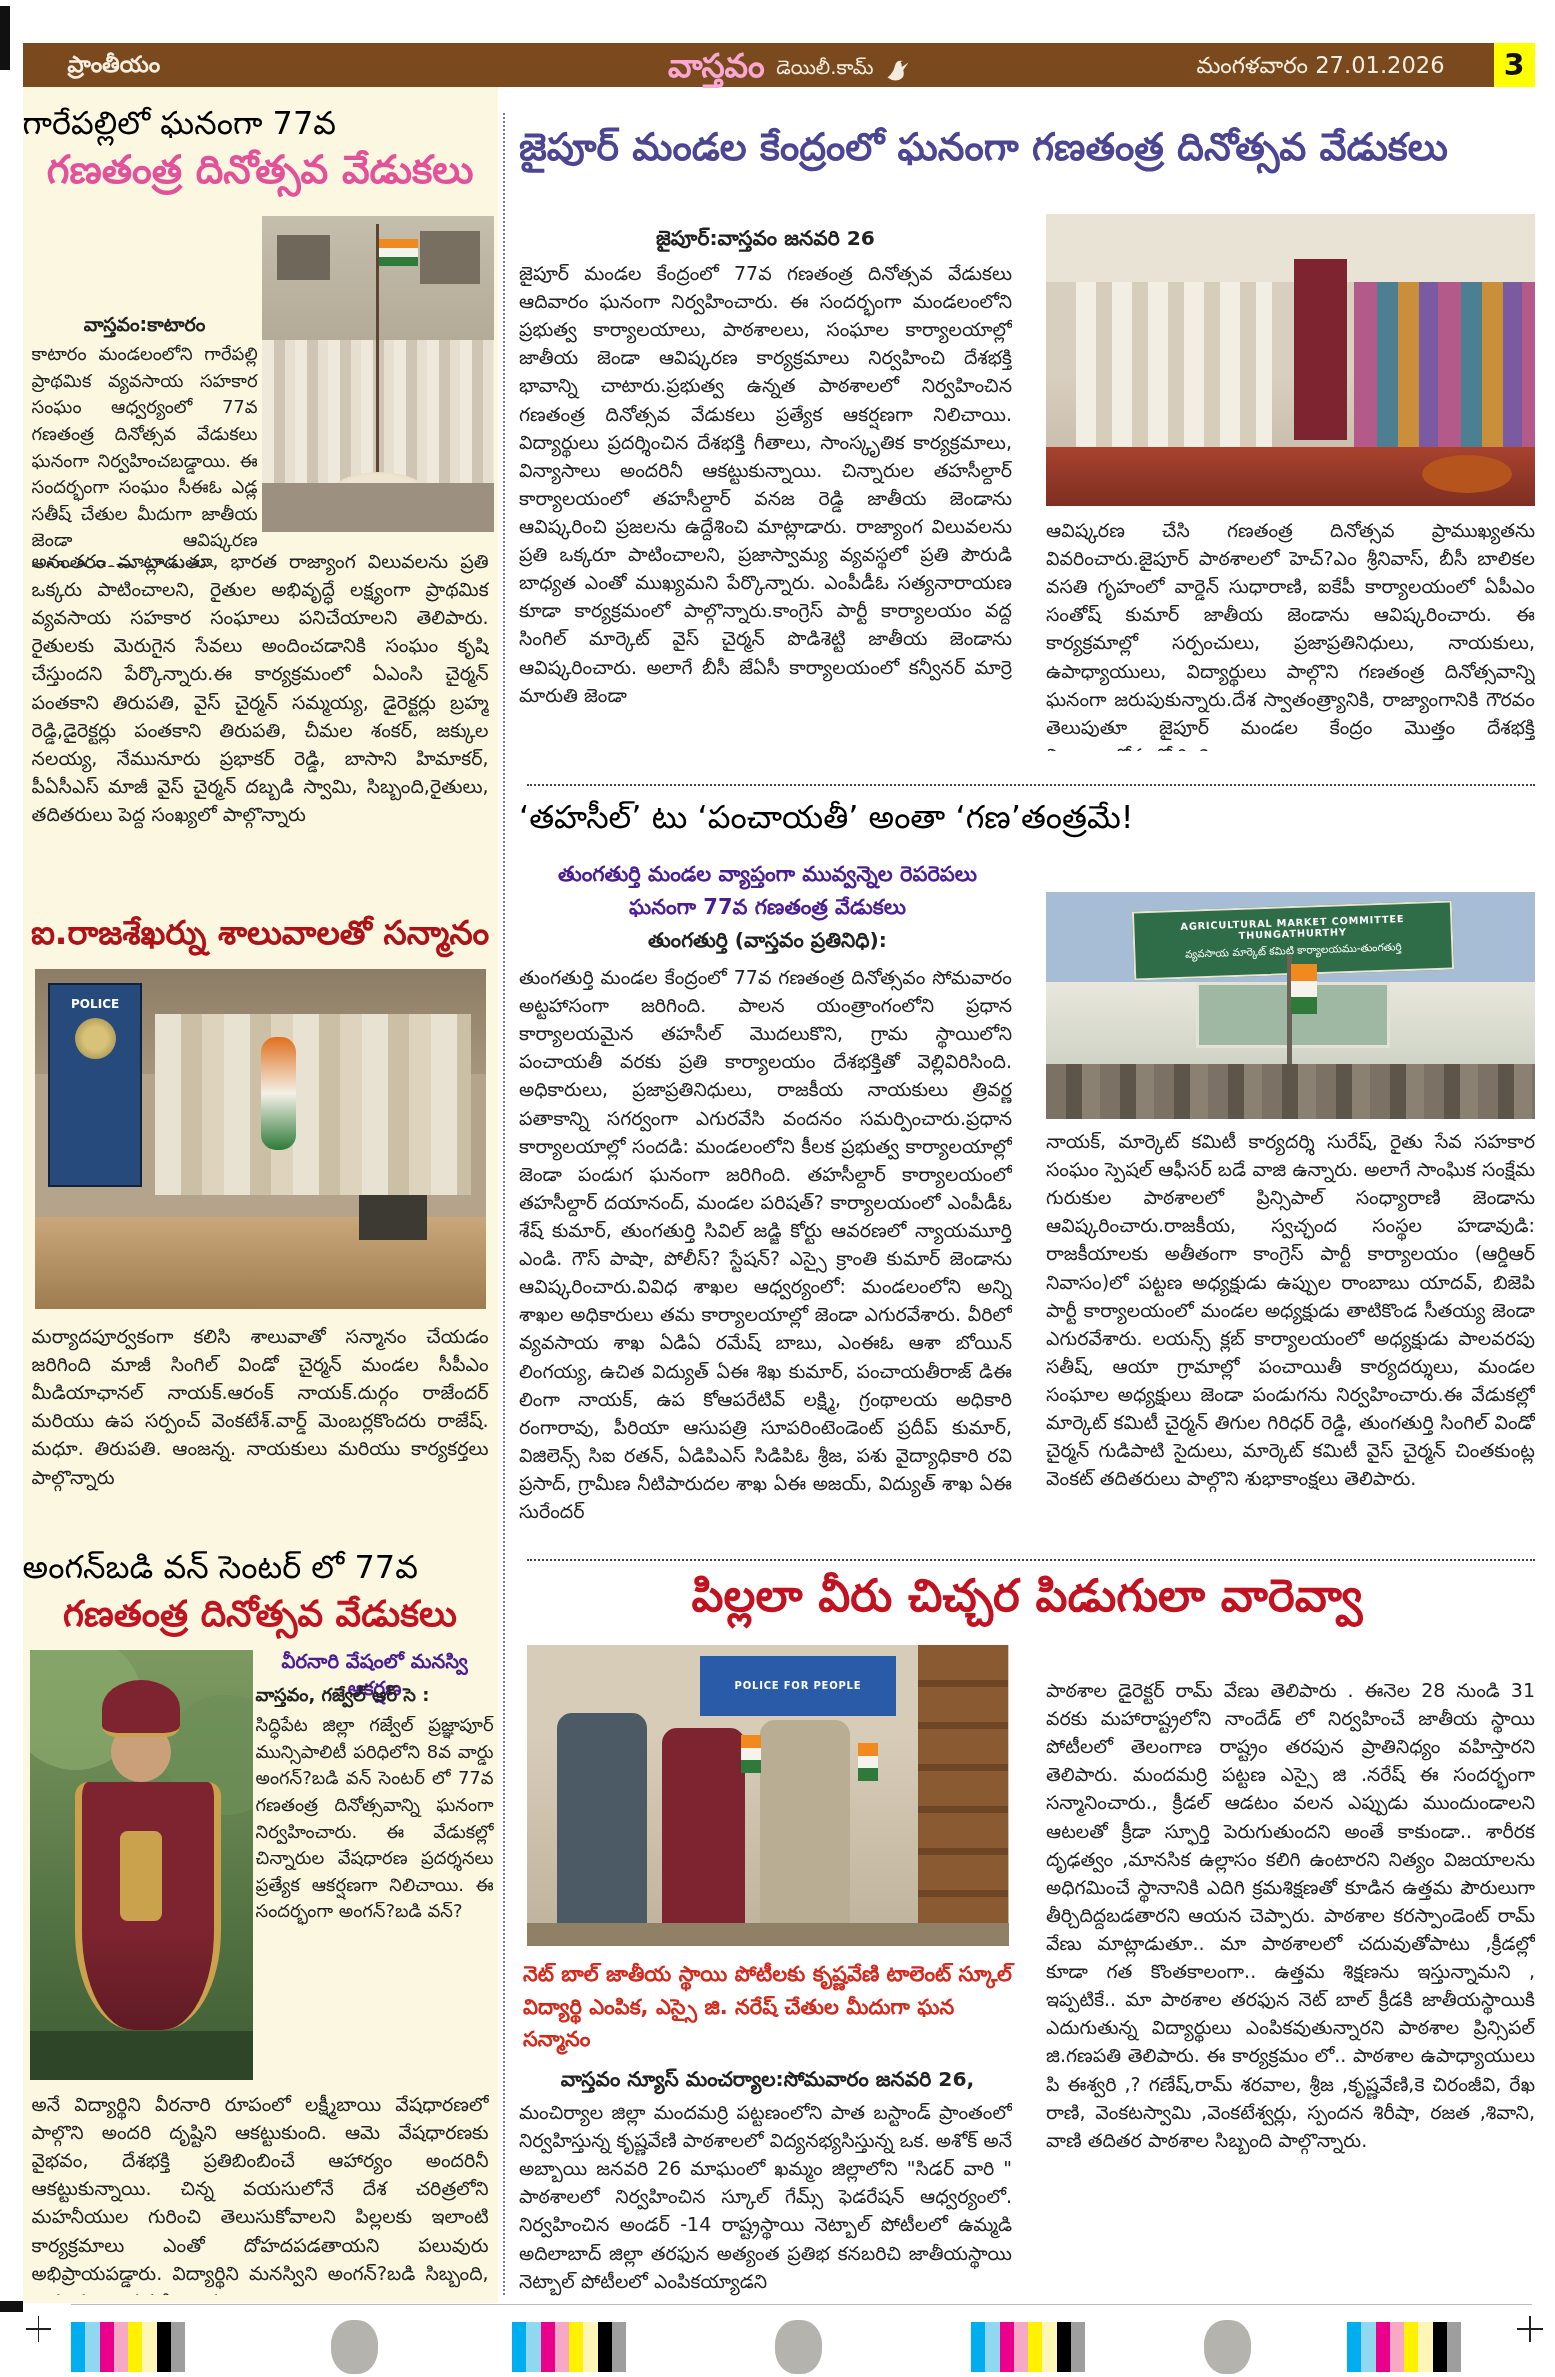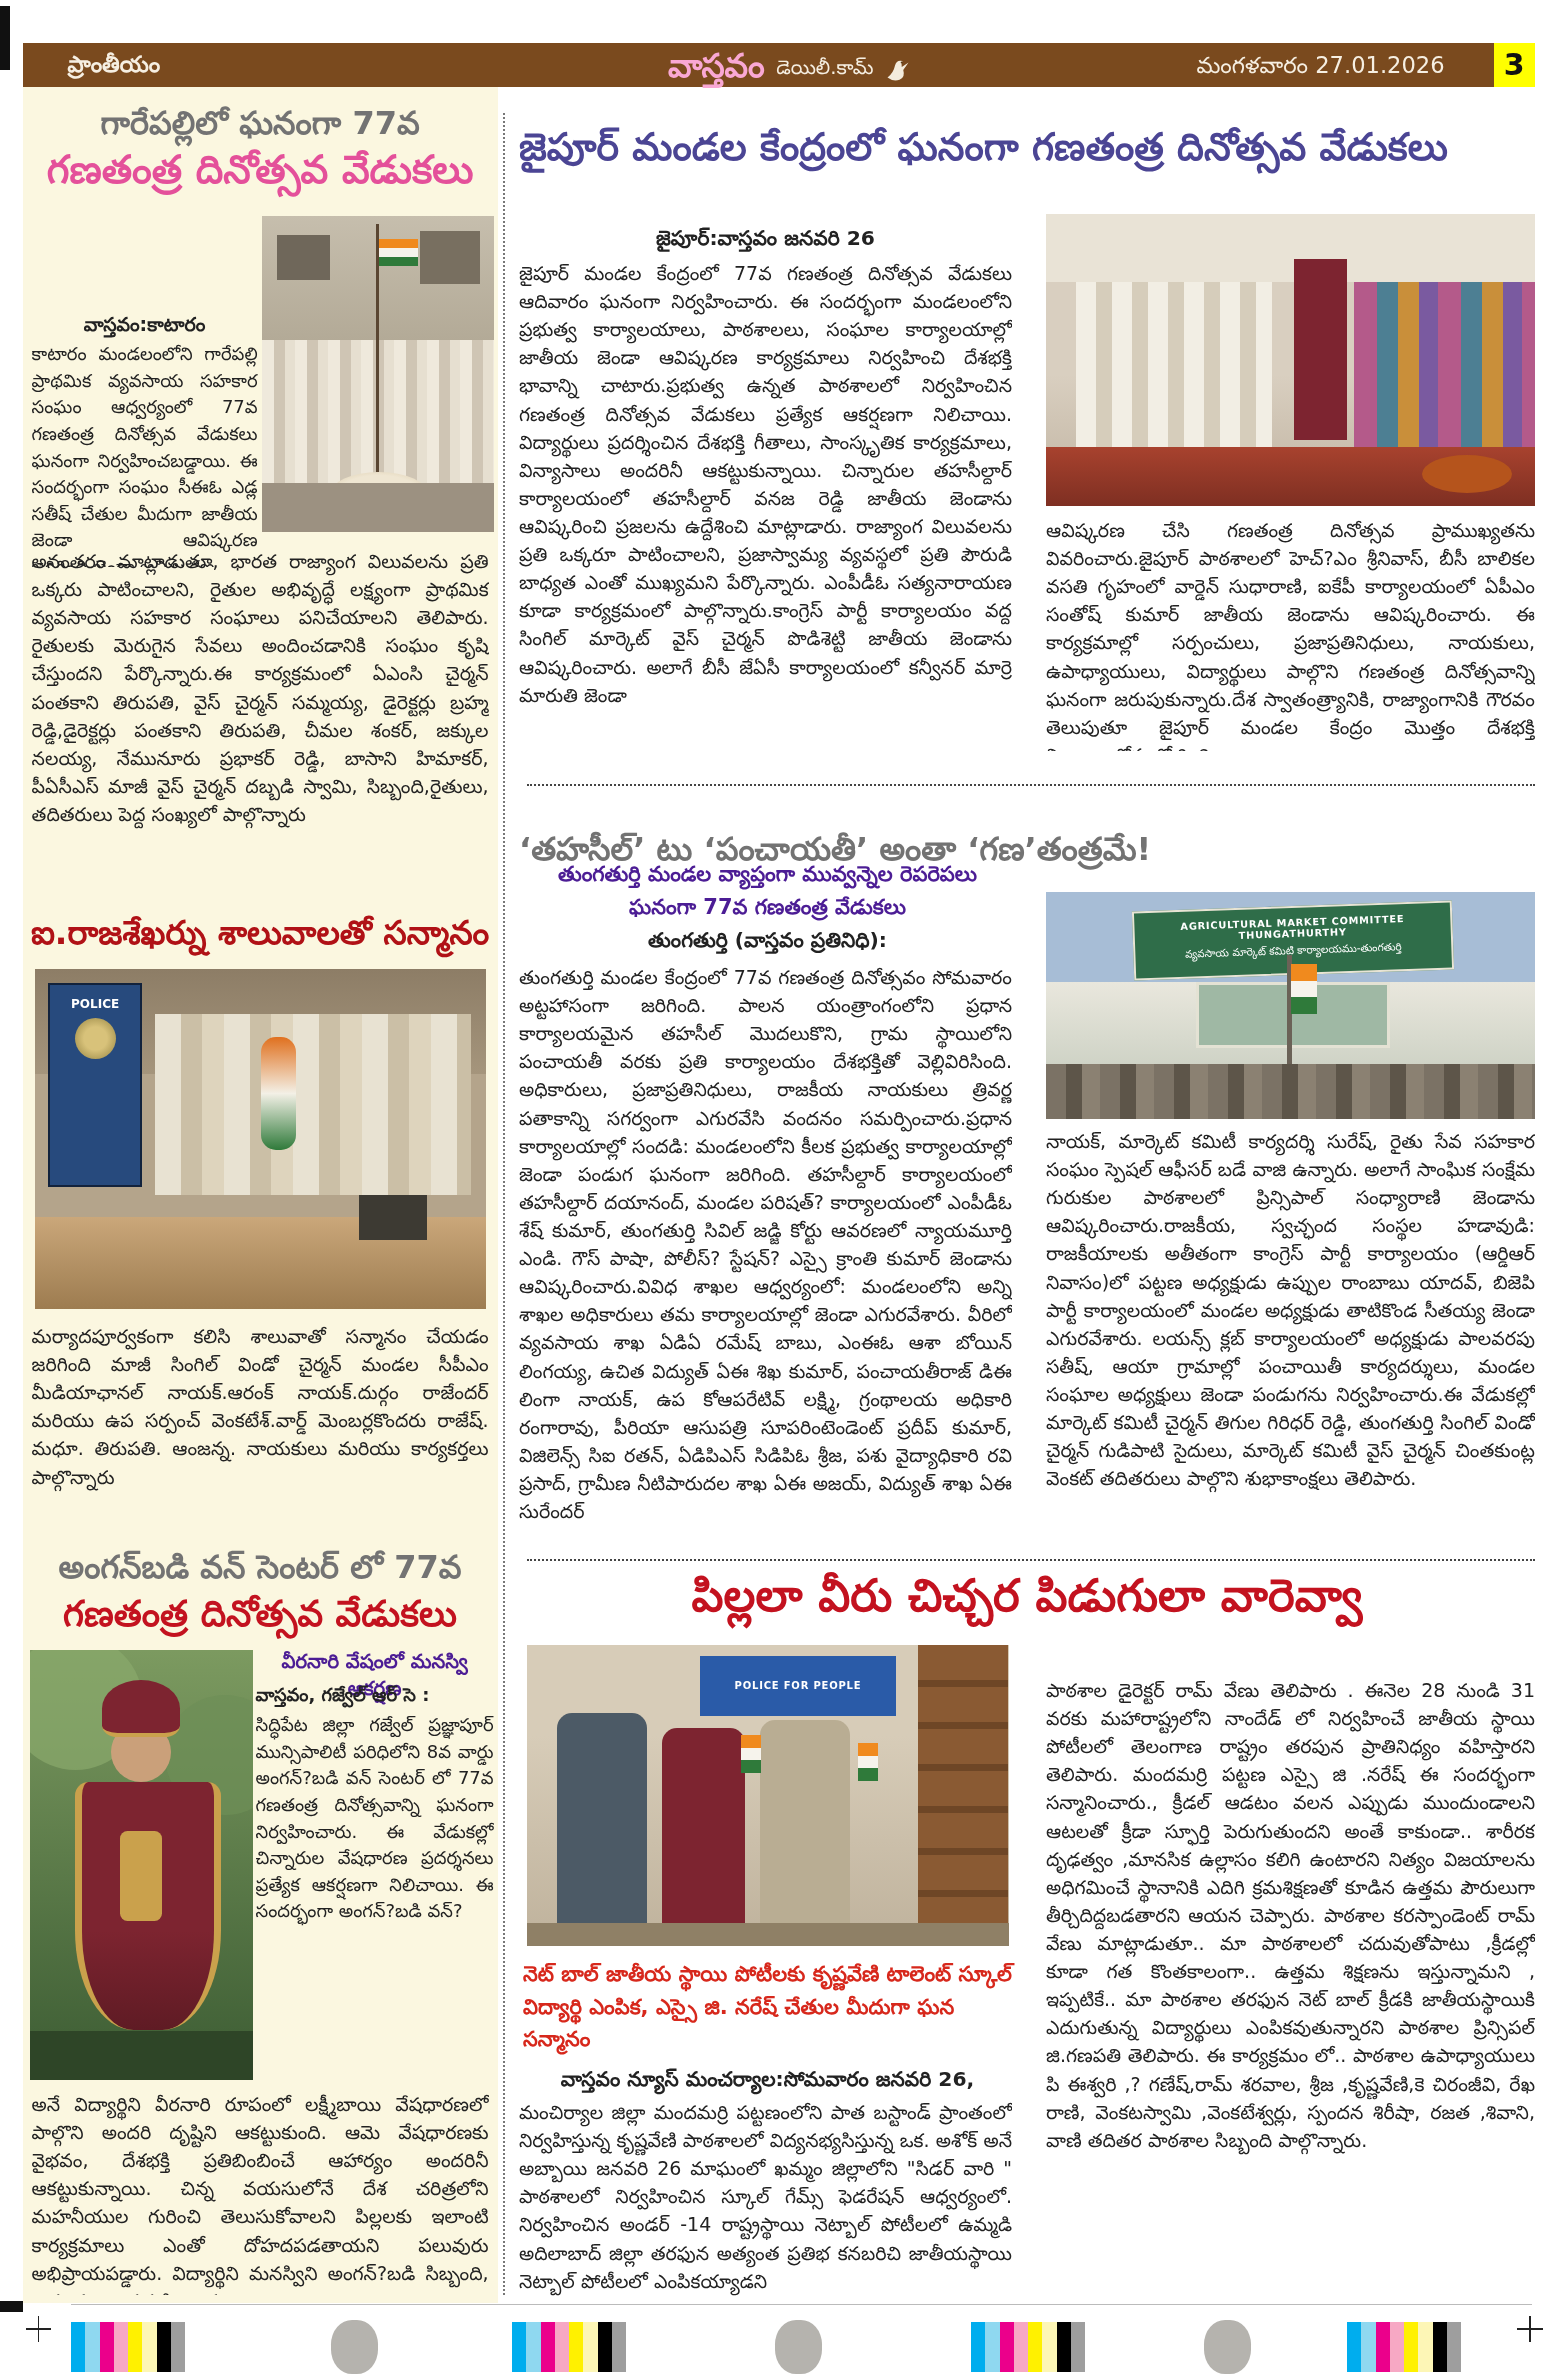--- a/index.html
+++ b/index.html
@@ -15,21 +15,21 @@
   .mast-date{right:90px;top:9px;font-size:22.6px;color:#f6efe2;}
   .pagebox{right:0;top:0;width:41px;height:44px;background:#ffff00;color:#111;
            font-size:30px;font-weight:bold;text-align:center;line-height:44px;}
   .trim-tl{left:0;top:6px;width:9.8px;height:64px;background:#111;}
   .trim-bl{left:0;top:2301px;width:22.6px;height:10.5px;background:#111;}
   
   .leftcol{left:22.6px;top:87px;width:475px;height:2216px;background:#fbf7e0;}
   .vdiv{left:503px;top:113px;height:2182px;border-left:2.3px dotted #777;}
   .hdiv{border-top:2.3px dotted #444;height:0;}
   
-  .h-black{color:#737373;font-weight:bold;text-align:center;white-space:nowrap;}
+  .h-black{color:#000000;font-weight:normal;white-space:nowrap;}
   .h-pink{color:#e4509a;font-weight:bold;text-align:center;white-space:nowrap;}
   .h-purple{color:#4b4594;font-weight:bold;text-align:left;white-space:nowrap;}
   .h-red{color:#c3121f;font-weight:bold;text-align:center;white-space:nowrap;}
   .h-orange{color:#4c1d95;font-weight:bold;text-align:center;}
   .byline{font-weight:bold;color:#222;text-align:center;}
   .body-text{font-size:19px;line-height:1.48;text-align:justify;color:#222;overflow:hidden;}
   .photo{overflow:hidden;background:#cfc6b6;}
   .cap-red{color:#d7281c;font-weight:bold;text-align:left;line-height:1.55;}
   
   .bargroup{display:flex;height:50px;}
@@ -133,21 +133,21 @@
     <div class="abs" style="left:248px;top:45px;width:53px;height:181px;background:#7d2430;"></div>
     <div class="abs" style="left:308px;top:68px;width:181px;height:173px;background:repeating-linear-gradient(90deg,#b45a8a 0 22.6px,#4d7f93 22.6px 44px,#c98f3a 44px 65px,#7a5aa0 65px 84px);"></div>
     <div class="abs" style="left:0;top:233px;width:489px;height:59px;background:linear-gradient(180deg,#a8422e,#7e2f22);"></div>
     <div class="abs" style="left:376px;top:241px;width:90px;height:38px;border-radius:50%;background:#b5541c;"></div>
   </div>
 
   <div class="abs body-text" style="left:1046px;top:516px;width:489px;height:235px;">ఆవిష్కరణ చేసి గణతంత్ర దినోత్సవ ప్రాముఖ్యతను వివరించారు.జైపూర్ పాఠశాలలో హెచ్?ఎం శ్రీనివాస్, బీసీ బాలికల వసతి గృహంలో వార్డెన్ సుధారాణి, ఐకేపీ కార్యాలయంలో ఏపీఎం సంతోష్ కుమార్ జాతీయ జెండాను ఆవిష్కరించారు. ఈ కార్యక్రమాల్లో సర్పంచులు, ప్రజాప్రతినిధులు, నాయకులు, ఉపాధ్యాయులు, విద్యార్థులు పాల్గొని గణతంత్ర దినోత్సవాన్ని ఘనంగా జరుపుకున్నారు.దేశ స్వాతంత్ర్యానికి, రాజ్యాంగానికి గౌరవం తెలుపుతూ జైపూర్ మండల కేంద్రం మొత్తం దేశభక్తి నినాదాలతోమార్మోగింది.</div>
 
   <div class="abs hdiv" style="left:527px;top:784px;width:1008px;"></div>
 
-  <div class="abs h-black" style="left:519px;top:798px;width:497px;font-size:32px;margin-top:32px;">‘తహసీల్’ టు ‘పంచాయతీ’ అంతా ‘గణ’తంత్రమే!</div>
+  <div class="abs h-black" style="left:519px;top:798px;width:497px;font-size:32px;">‘తహసీల్’ టు ‘పంచాయతీ’ అంతా ‘గణ’తంత్రమే!</div>
   <div class="abs h-orange" style="left:519px;top:862px;width:497px;font-size:21px;">తుంగతుర్తి మండల వ్యాప్తంగా మువ్వన్నెల రెపరెపలు</div>
   <div class="abs h-orange" style="left:519px;top:895px;width:497px;font-size:21px;">ఘనంగా 77వ గణతంత్ర వేడుకలు</div>
   <div class="abs byline" style="left:519px;top:928px;width:497px;font-size:20.3px;text-align:center;">తుంగతుర్తి (వాస్తవం ప్రతినిధి):</div>
   <div class="abs body-text" style="left:519px;top:963px;width:493px;height:572px;">తుంగతుర్తి మండల కేంద్రంలో 77వ గణతంత్ర దినోత్సవం సోమవారం అట్టహాసంగా జరిగింది. పాలన యంత్రాంగంలోని ప్రధాన కార్యాలయమైన తహసీల్ మొదలుకొని, గ్రామ స్థాయిలోని పంచాయతీ వరకు ప్రతి కార్యాలయం దేశభక్తితో వెల్లివిరిసింది. అధికారులు, ప్రజాప్రతినిధులు, రాజకీయ నాయకులు త్రివర్ణ పతాకాన్ని సగర్వంగా ఎగురవేసి వందనం సమర్పించారు.ప్రధాన కార్యాలయాల్లో సందడి: మండలంలోని కీలక ప్రభుత్వ కార్యాలయాల్లో జెండా పండుగ ఘనంగా జరిగింది. తహసీల్దార్ కార్యాలయంలో తహసీల్దార్ దయానంద్, మండల పరిషత్? కార్యాలయంలో ఎంపీడీఓ శేష్ కుమార్, తుంగతుర్తి సివిల్ జడ్జి కోర్టు ఆవరణలో న్యాయమూర్తి ఎండి. గౌస్ పాషా, పోలీస్? స్టేషన్? ఎస్సై క్రాంతి కుమార్ జెండాను ఆవిష్కరించారు.వివిధ శాఖల ఆధ్వర్యంలో: మండలంలోని అన్ని శాఖల అధికారులు తమ కార్యాలయాల్లో జెండా ఎగురవేశారు. వీరిలో వ్యవసాయ శాఖ ఏడిఏ రమేష్ బాబు, ఎంఈఓ ఆశా బోయిన్ లింగయ్య, ఉచిత విద్యుత్ ఏఈ శిఖ కుమార్, పంచాయతీరాజ్ డిఈ లింగా నాయక్, ఉప కోఆపరేటివ్ లక్ష్మి, గ్రంథాలయ అధికారి రంగారావు, పీరియా ఆసుపత్రి సూపరింటెండెంట్ ప్రదీప్ కుమార్, విజిలెన్స్ సిఐ రతన్, ఏడిపిఎస్ సిడిపిఓ శ్రీజ, పశు వైద్యాధికారి రవి ప్రసాద్, గ్రామీణ నీటిపారుదల శాఖ ఏఈ అజయ్, విద్యుత్ శాఖ ఏఈ సురేందర్</div>
 
   <div class="abs photo" style="left:1046px;top:892px;width:489px;height:227px;background:linear-gradient(180deg,#a7bdd6 0 58%,#e6e4da);">
     <div class="abs" style="left:87px;top:13.5px;width:316px;height:65px;background:#2f6d49;border:2.3px solid #e8e4d4;transform:rotate(-2deg);color:#fff;text-align:center;">
       <div style="font-size:9.8px;font-weight:bold;margin-top:9px;letter-spacing:0.8px;">AGRICULTURAL MARKET COMMITTEE THUNGATHURTHY</div>
       <div style="font-size:10.5px;margin-top:4.5px;">వ్యవసాయ మార్కెట్ కమిటి కార్యాలయము-తుంగతుర్తి</div>
     </div>

